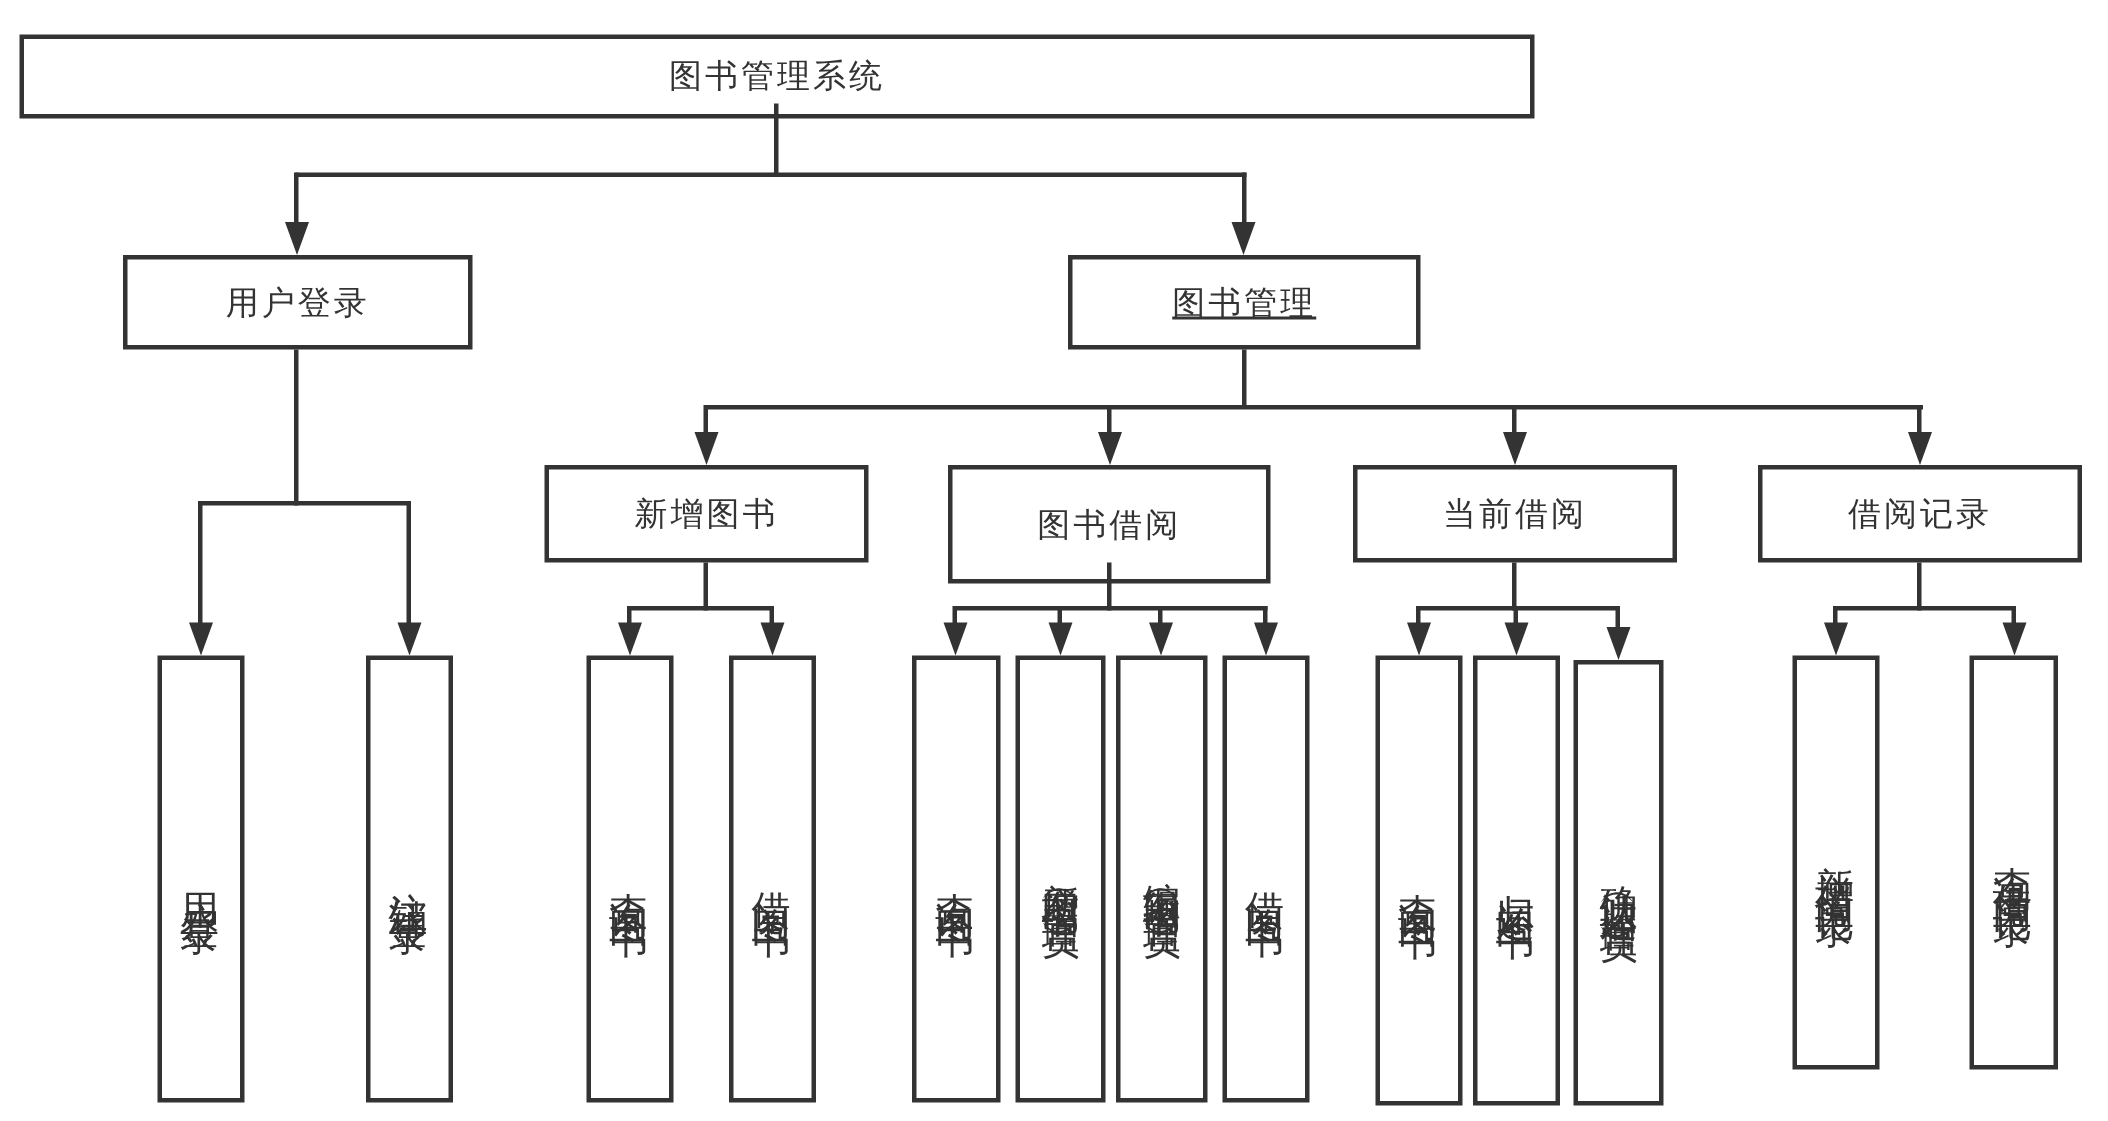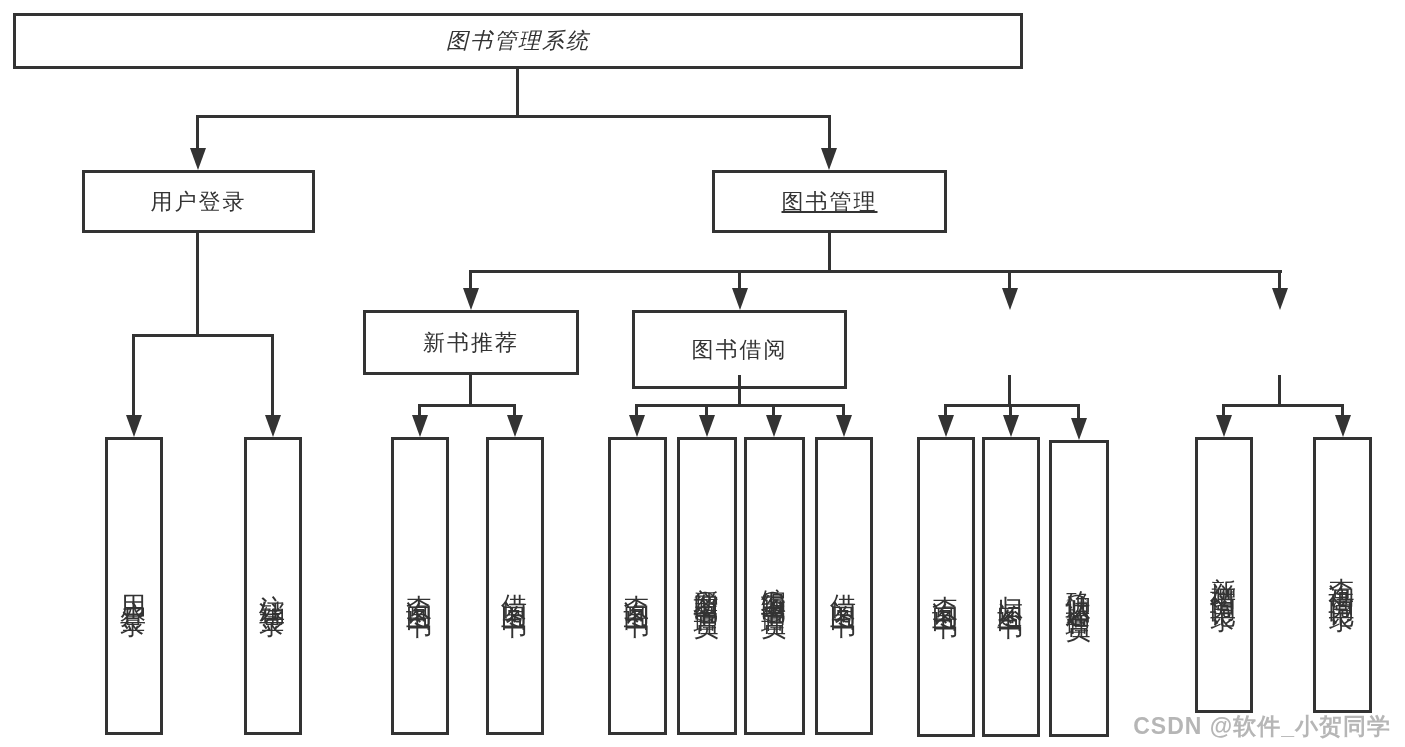--- a/index.html
+++ b/index.html
@@ -28,31 +28,33 @@
   #watermark{
     position:absolute;right:14px;top:711px;z-index:9;
     font-size:23px;font-weight:bold;color:#b6b6b6;letter-spacing:1px;
   }
 </style>
 </head>
 <body>
 
 <div id="stage">
 
-  <div class="box" style="left:13px;top:13px;width:1010px;height:56px;font-style:italic;">图书管理系统</div>
+  <div class="box" style="left:13px;top:23px;width:1010px;height:56px;">图书管理系统</div>
 
   <div class="box" style="left:82px;top:170px;width:233px;height:63px;">用户登录</div>
 
   <div class="box" style="left:712px;top:170px;width:235px;height:63px;text-decoration:underline;">图书管理</div>
 
-  <div class="box" style="left:363px;top:310px;width:216px;height:65px;">新书推荐</div>
+  <div class="box" style="left:363px;top:310px;width:216px;height:65px;">新增图书</div>
 
   <div class="box" style="left:632px;top:310px;width:215px;height:79px;">图书借阅</div>
 
+  <div class="box" style="left:902px;top:310px;width:216px;height:65px;">当前借阅</div>
 
+  <div class="box" style="left:1172px;top:310px;width:216px;height:65px;">借阅记录</div>
 
   <div class="vbox" style="left:105px;top:437px;width:58px;height:298px;">用户登录</div>
   <div class="vbox" style="left:244px;top:437px;width:58px;height:298px;">注销登录</div>
 
   <div class="vbox" style="left:391px;top:437px;width:58px;height:298px;">查询图书</div>
   <div class="vbox" style="left:486px;top:437px;width:58px;height:298px;">借阅图书</div>
 
   <div class="vbox" style="left:608px;top:437px;width:59px;height:298px;">查询图书</div>
   <div class="vbox tight" style="left:677px;top:437px;width:60px;height:298px;">新增图书（管理员）</div>
   <div class="vbox tight" style="left:744px;top:437px;width:61px;height:298px;">编辑图书（管理员）</div>
@@ -117,15 +119,14 @@
   <div class="vline" style="left:1077px;top:404px;width:3px;height:14px;"></div>
   <div class="arrow" style="left:1071px;top:418px;"></div>
 
   <div class="vline" style="left:1278px;top:375px;width:3px;height:32px;"></div>
   <div class="hline" style="left:1223px;top:404px;width:120px;height:3px;"></div>
   <div class="vline" style="left:1222px;top:404px;width:3px;height:14px;"></div>
   <div class="arrow" style="left:1216px;top:415px;"></div>
   <div class="vline" style="left:1341px;top:404px;width:3px;height:14px;"></div>
   <div class="arrow" style="left:1335px;top:415px;"></div>
 
-  <div id="watermark">CSDN @软件_小贺同学</div>
 
 </div>
 
 </body></html>

